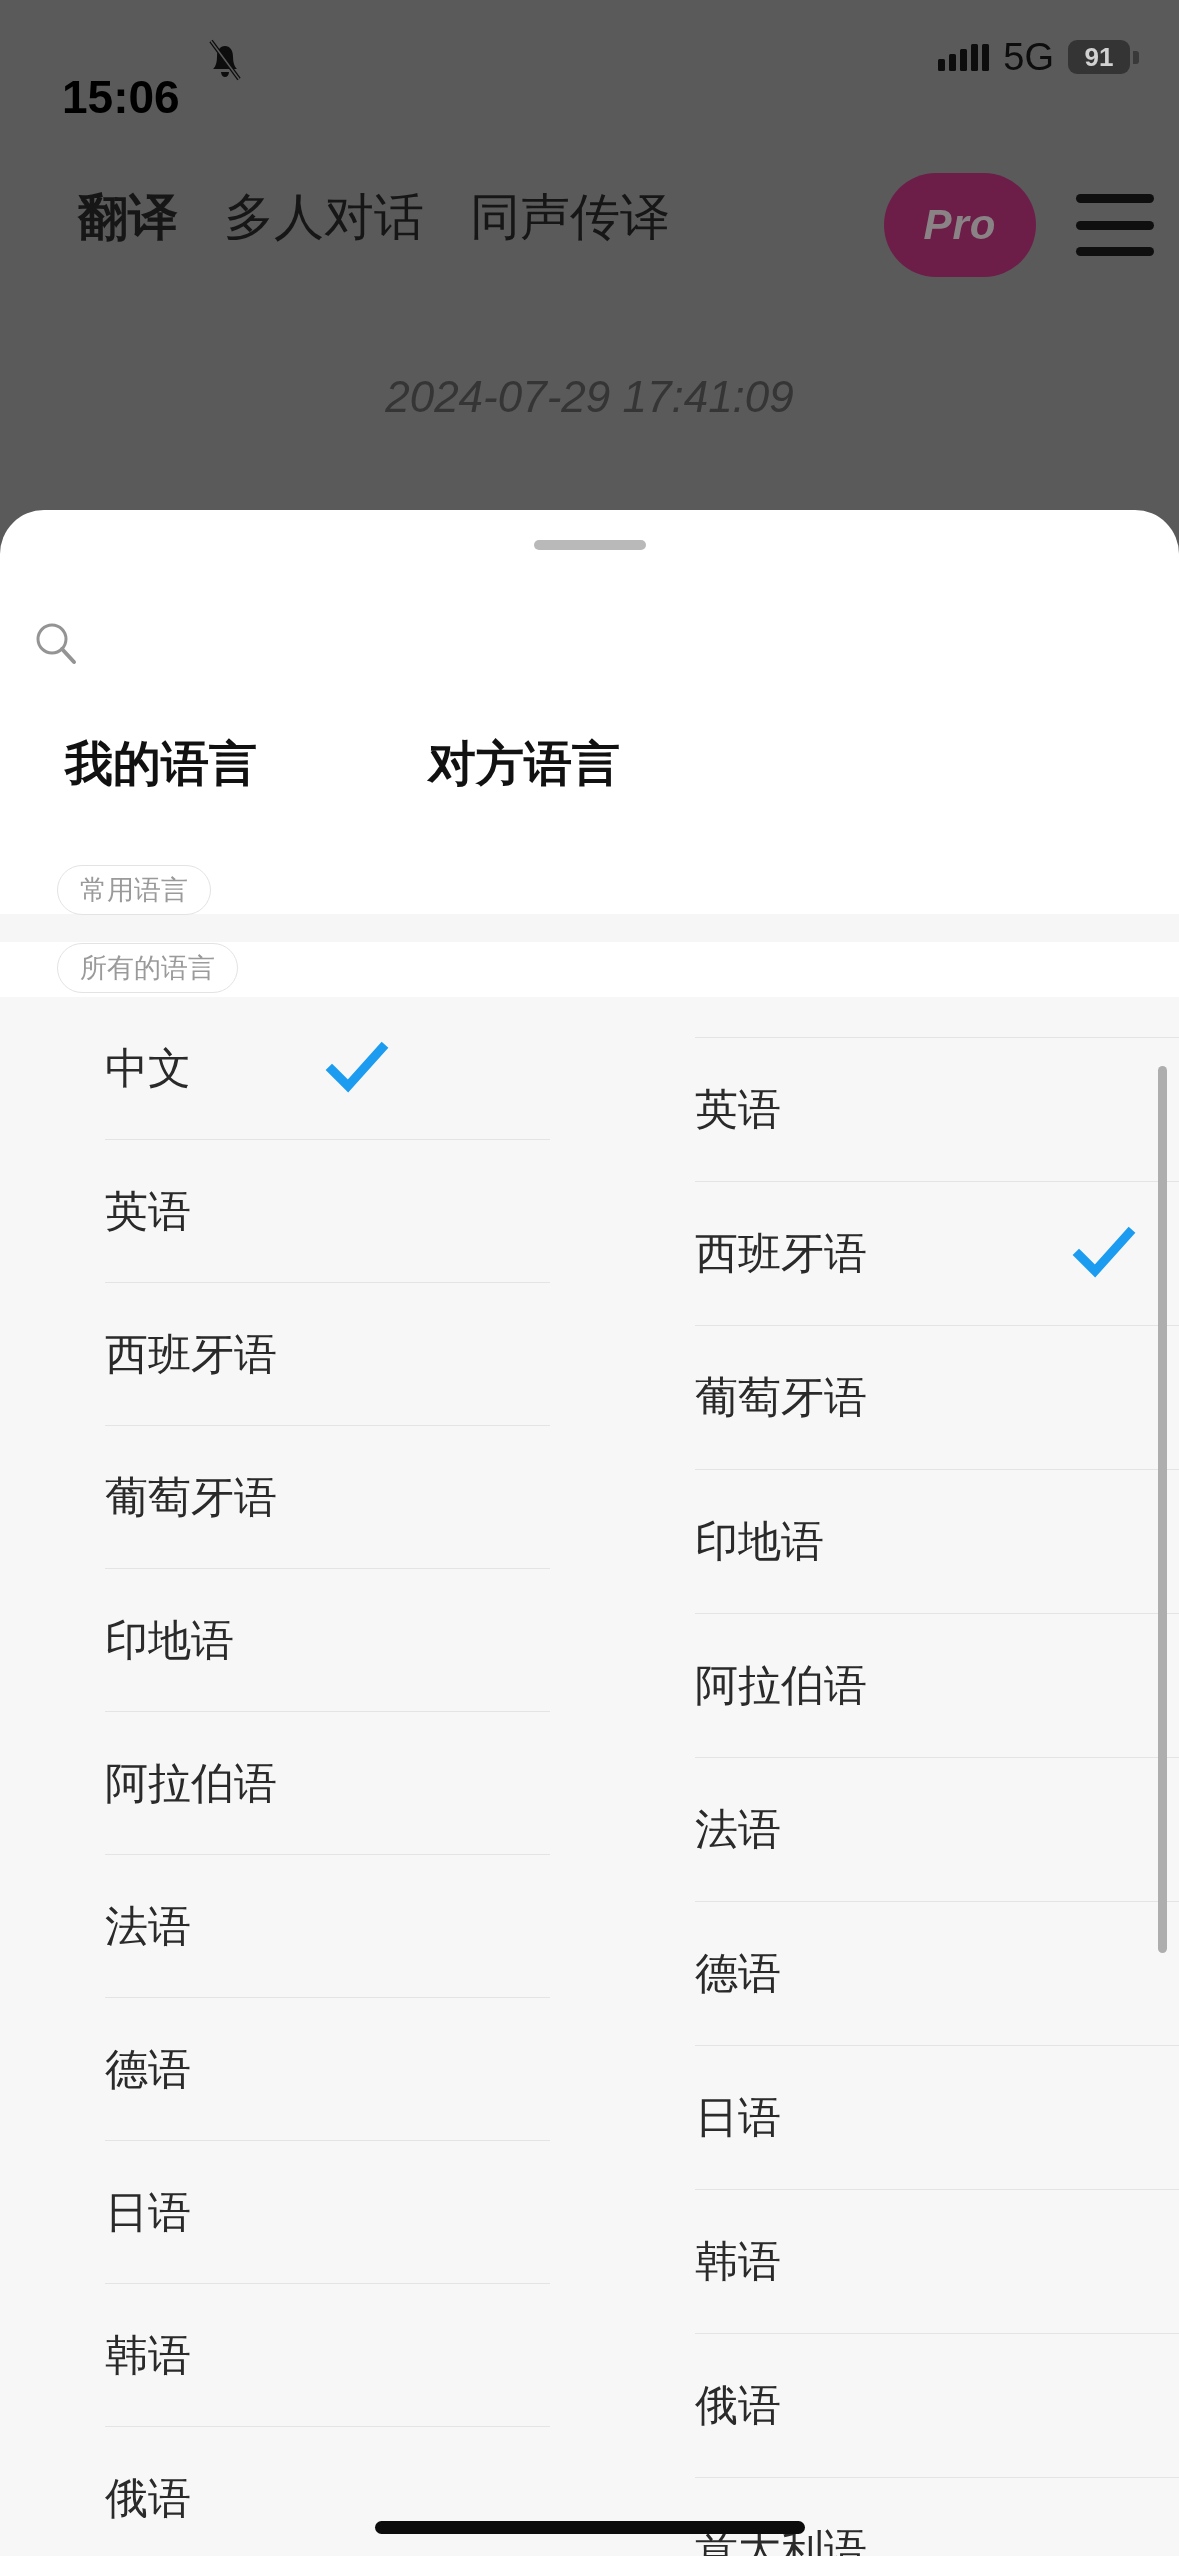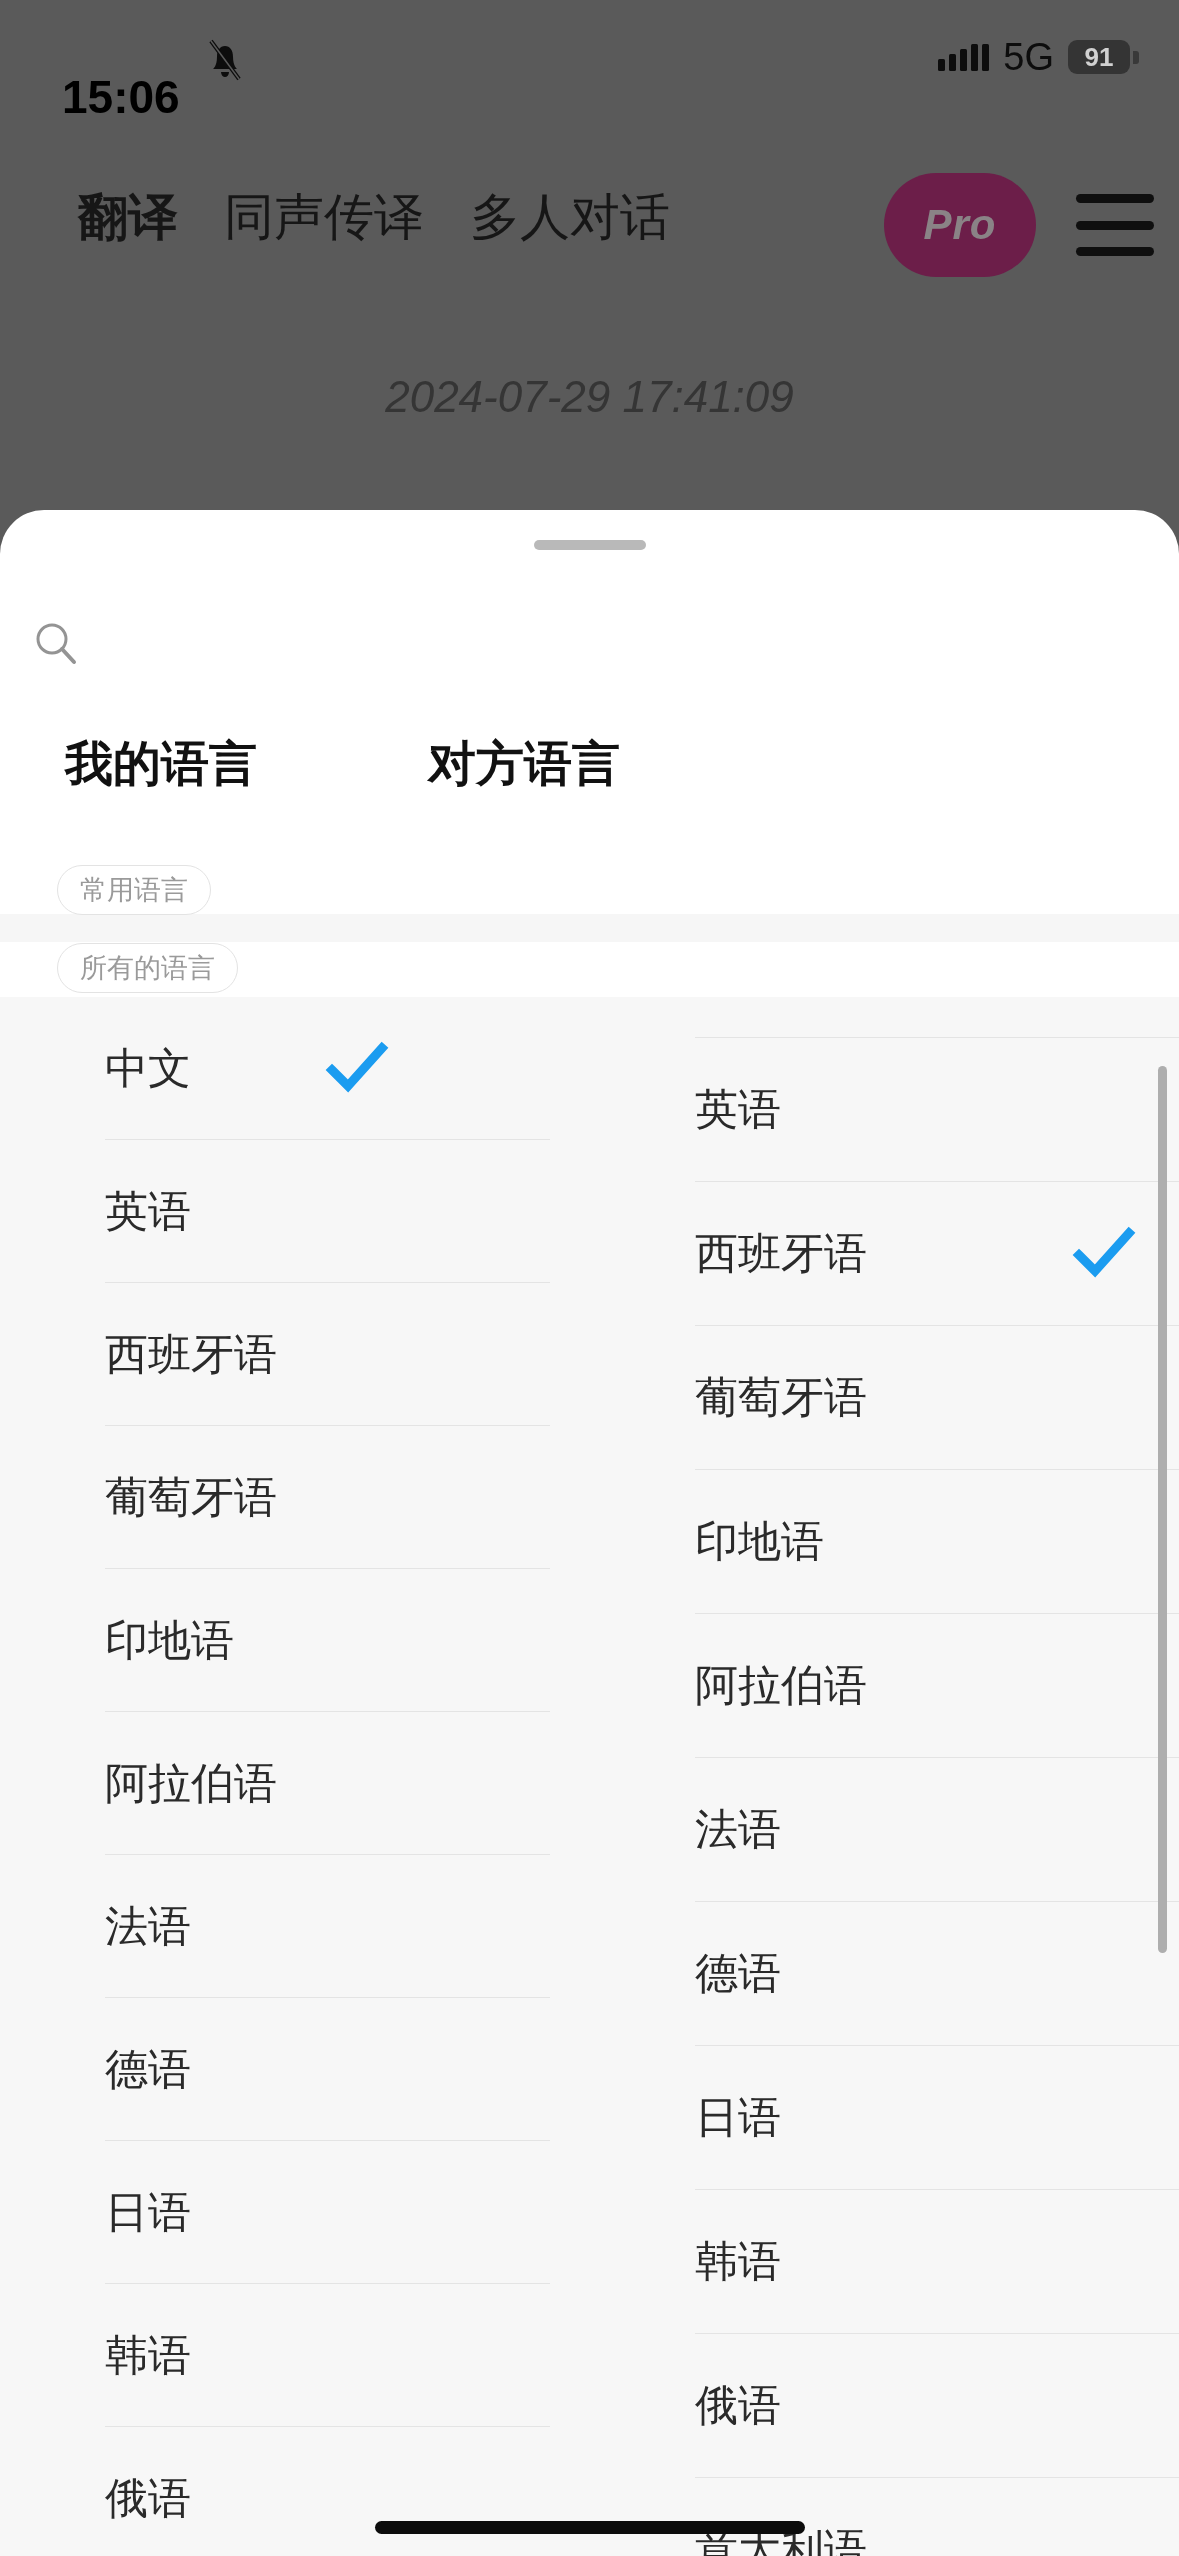--- a/index.html
+++ b/index.html
@@ -224,22 +224,22 @@
           <span class="battery-level">91</span>
         </div>
         <div class="battery-tip"></div>
       </div>
     </div>
   </div>
 
   <div class="app-nav">
     <div class="nav-tabs">
       <div class="nav-tab active">翻译</div>
+      <div class="nav-tab">多人对话</div>
       <div class="nav-tab">同声传译</div>
-      <div class="nav-tab">多人对话</div>
     </div>
     <div class="pro-badge">
       <span>Pro</span>
     </div>
     <div class="hamburger">
       <i></i>
         <i></i>
         <i></i>
     </div>
   </div>

